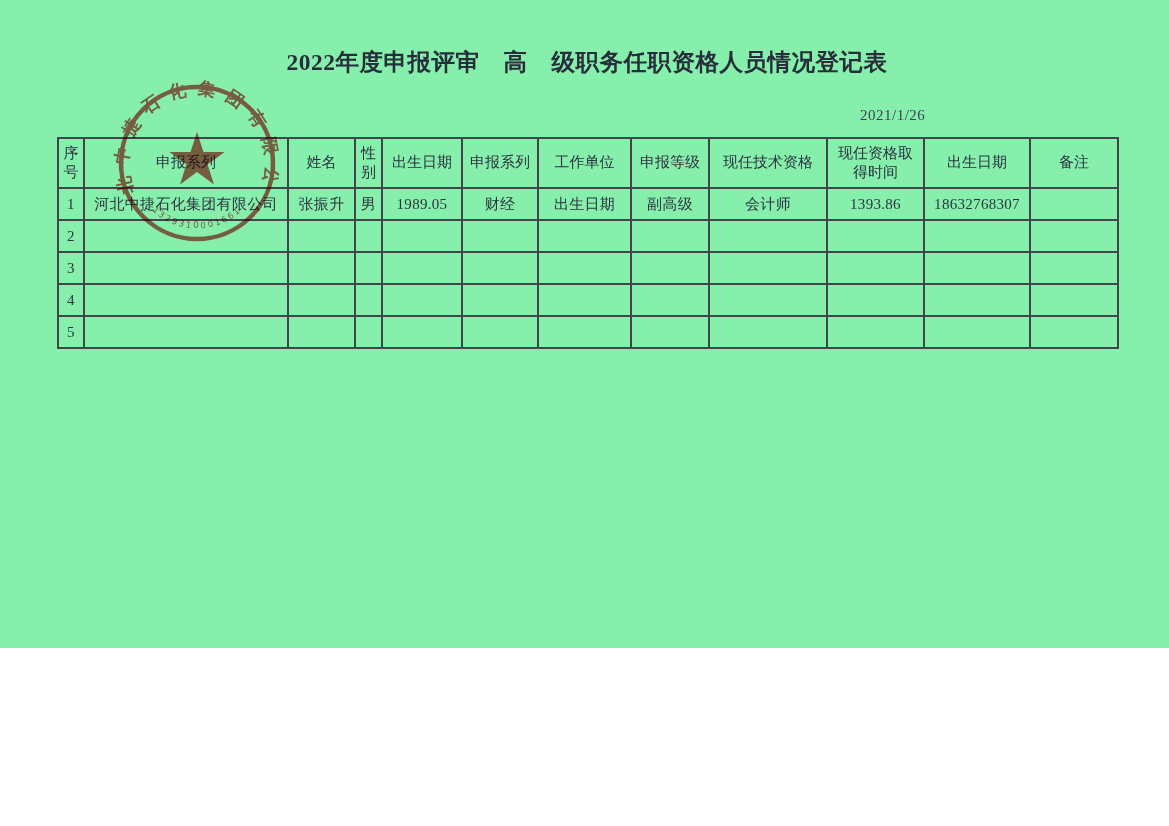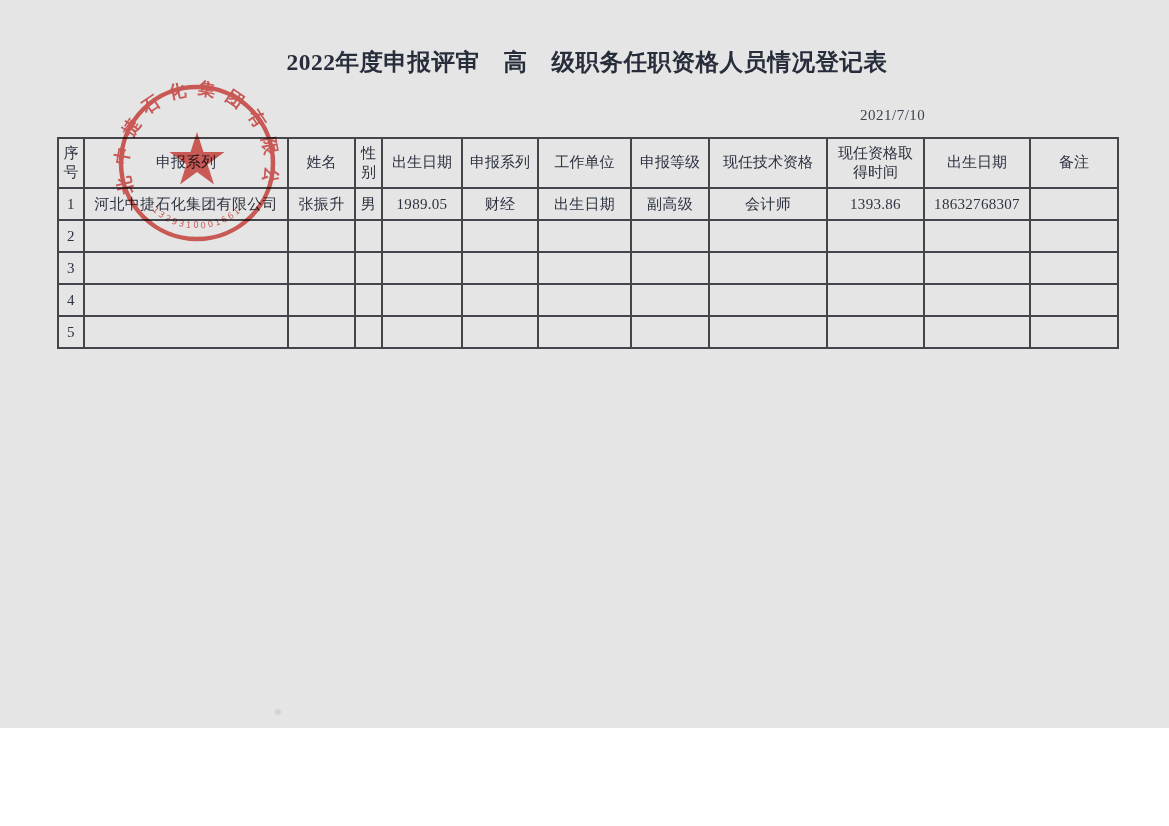--- a/index.html
+++ b/index.html
@@ -3,22 +3,22 @@
 <meta charset="utf-8">
 <style>
   html, body {
     margin: 0;
     padding: 0;
     background: #ffffff;
   }
   .page {
     position: relative;
     width: 1169px;
-    height: 728px;
-    background: #e5e5e5;
+    height: 648px;
+    background: #86efac;
     overflow: hidden;
     font-family: "Liberation Serif", "DejaVu Serif", serif;
     color: #2e3440;
   }
   .doc-title {
     position: absolute;
     top: 46px;
     left: 57px;
     width: 1060px;
     text-align: center;
@@ -103,21 +103,21 @@
   .speck.s2 { left: 425px; top: 757px; width: 4px; height: 4px; }
 </style>
 </head>
 <body>
 
 <div class="page">
 
   <div class="doc-title">2022年度申报评审　高　级职务任职资格人员情况登记表</div>
 
 
-  <div class="doc-date">2021/7/10</div>
+  <div class="doc-date">2021/1/26</div>
 
   <table class="reg-table">
     <colgroup>
         <col style="width: 26px;">
         <col style="width: 204px;">
         <col style="width: 67px;">
         <col style="width: 27px;">
         <col style="width: 80px;">
         <col style="width: 76px;">
         <col style="width: 93px;">

